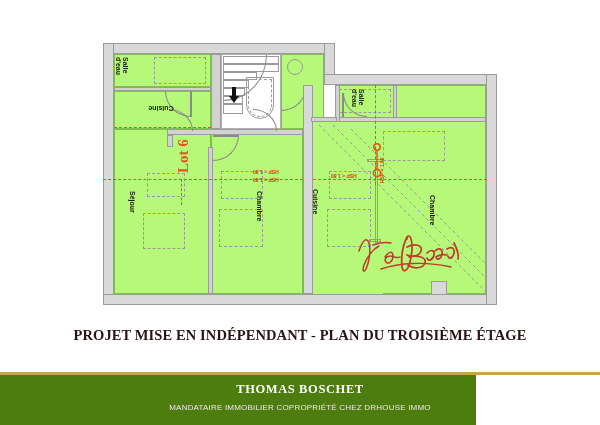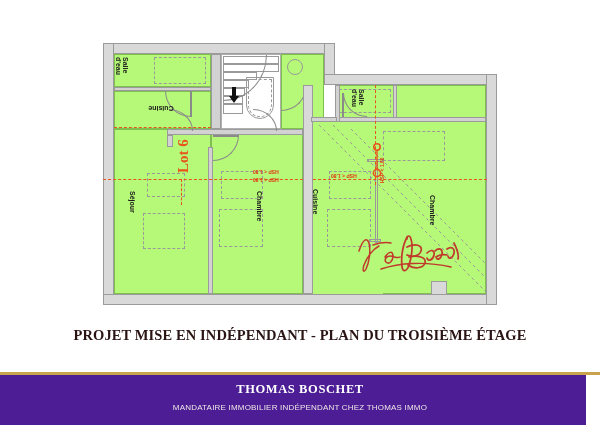--- a/index.html
+++ b/index.html
@@ -153,23 +153,23 @@
     font-weight: bold;
     color: #2a1414;
     letter-spacing: 0.1px;
   }
 
   
   #footer {
     position: absolute;
     left: 0;
     top: 372px;
-    width: 586px;
+    width: 476px;
     height: 53px;
-    background: #4c1d95;
+    background: #4d7c0f;
   }
   #footer-rule {
     position: absolute;
     left: 0; top: 0;
     width: 600px;
     height: 3px;
     background: #c9a24e;
   }
   #footer-name {
     position: absolute;
@@ -369,14 +369,14 @@
     </svg>
 
   </div>
 </div>
 
 <div id="plan-title">PROJET MISE EN INDÉPENDANT - PLAN DU TROISIÈME ÉTAGE</div>
 
 <div id="footer">
   <div id="footer-rule"></div>
   <div id="footer-name">THOMAS BOSCHET</div>
-  <div id="footer-role">MANDATAIRE IMMOBILIER INDÉPENDANT CHEZ THOMAS IMMO</div>
+  <div id="footer-role">MANDATAIRE IMMOBILIER COPROPRIÉTÉ CHEZ DRHOUSE IMMO</div>
 </div>
 
 </body></html>

